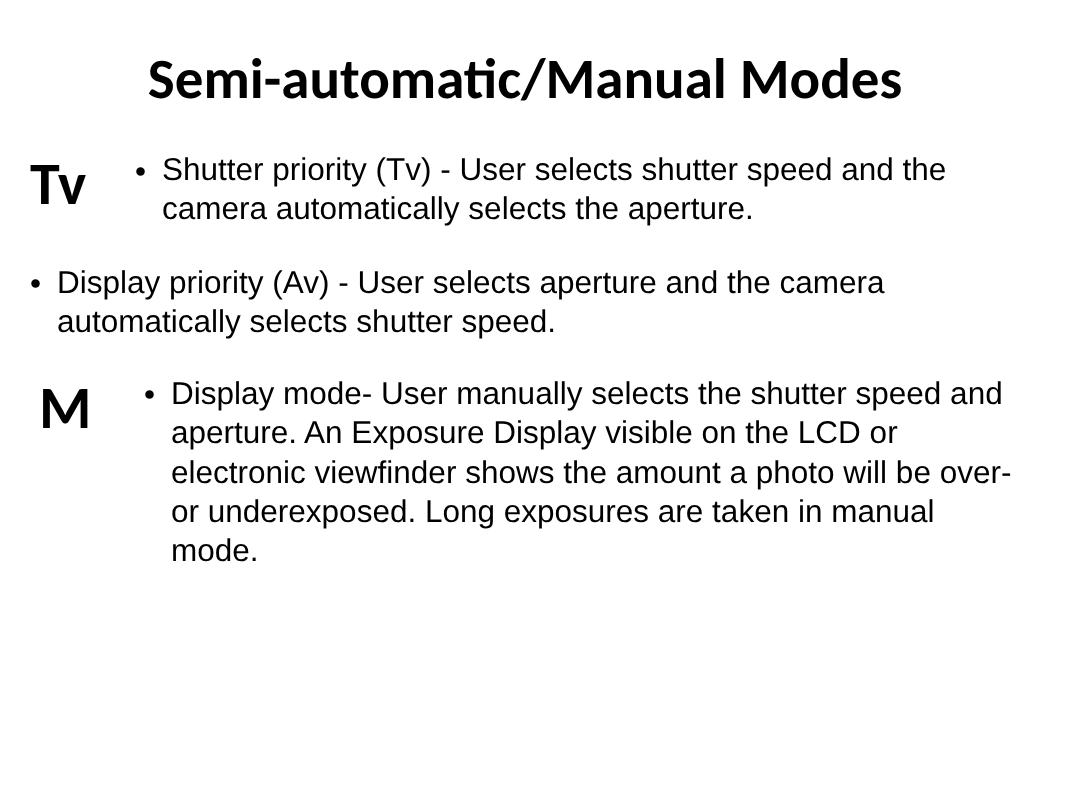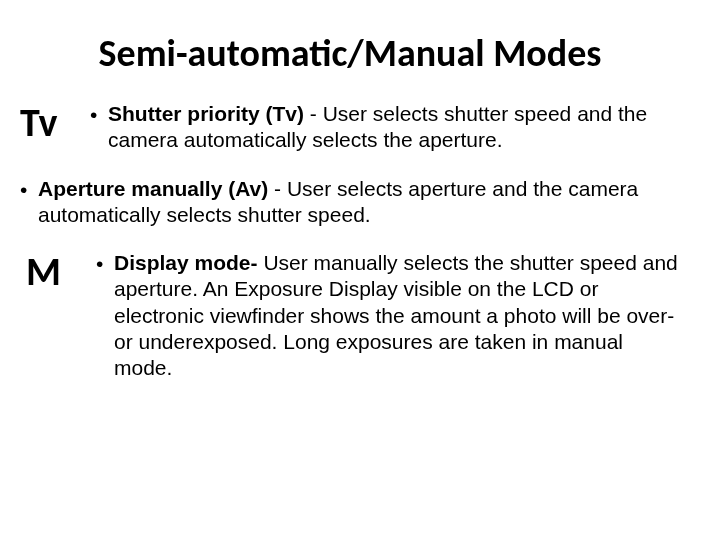--- a/index.html
+++ b/index.html
@@ -52,21 +52,21 @@
     flex: 0 0 18px;
     text-align: left;
     font-size: 21px;
     line-height: 1.25;
     padding-top: 1px;
   }
   .bullet-text {
     flex: 1;
   }
   .bold {
-    font-weight: 700;
+    font-weight: 400;
   }
 </style>
 </head>
 <body>
 
 <div class="slide">
 
   <div class="title">Semi-automatic/Manual Modes</div>
 
   <div class="row">
@@ -79,21 +79,21 @@
         </div>
       </div>
     </div>
   </div>
 
   <div class="row">
     <div class="bullet-block">
       <div class="bullet-line">
         <div class="bullet-dot">•</div>
         <div class="bullet-text">
-          <span class="bold">Aperture manually (Av)</span><span> - User selects aperture and the camera automatically selects shutter speed.</span>
+          <span class="bold">Display priority (Av)</span><span> - User selects aperture and the camera automatically selects shutter speed.</span>
         </div>
       </div>
     </div>
   </div>
 
   <div class="row">
     <div class="mode-label" style="padding-left:6px;">M</div>
     <div class="bullet-block">
       <div class="bullet-line">
         <div class="bullet-dot">•</div>

